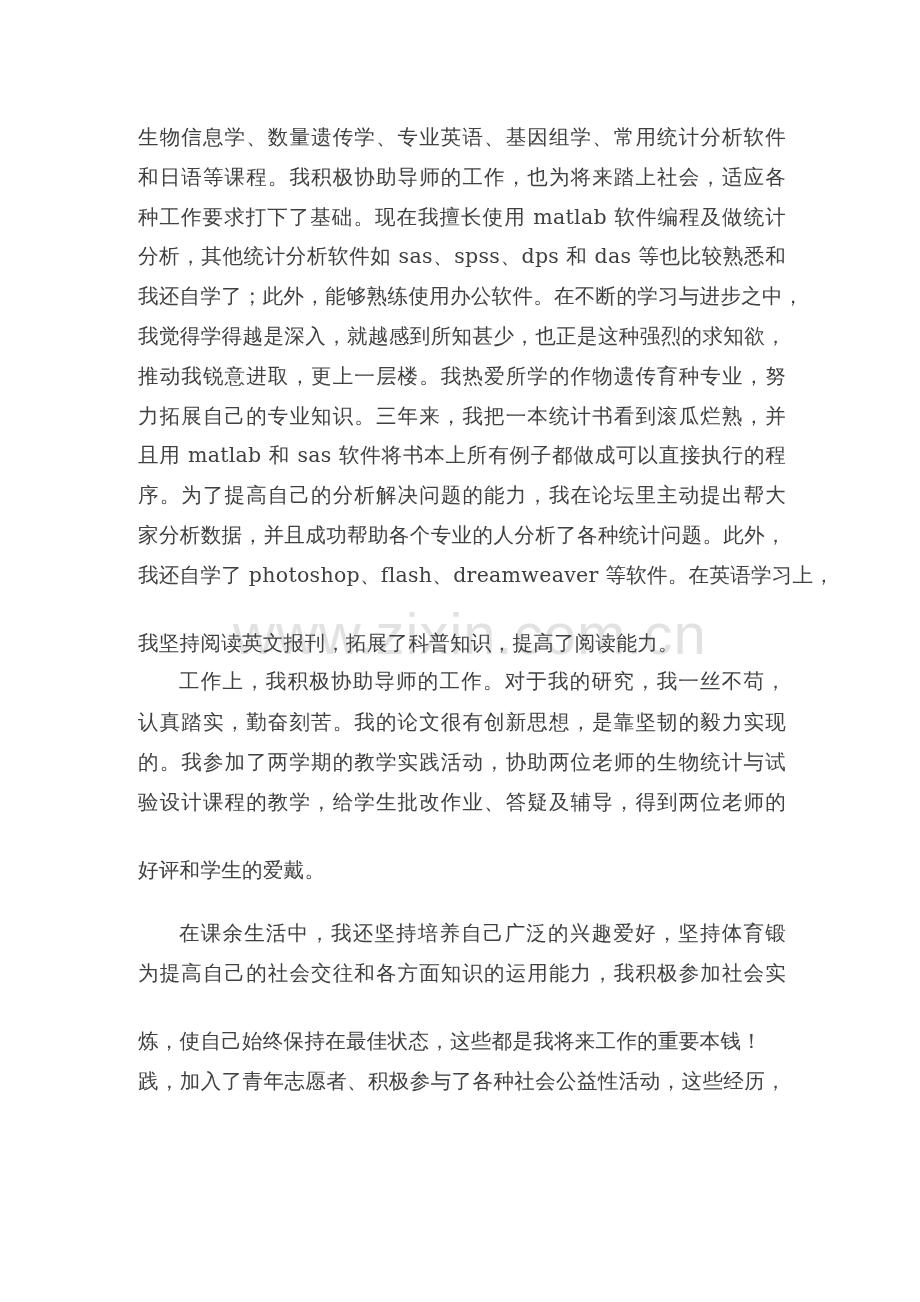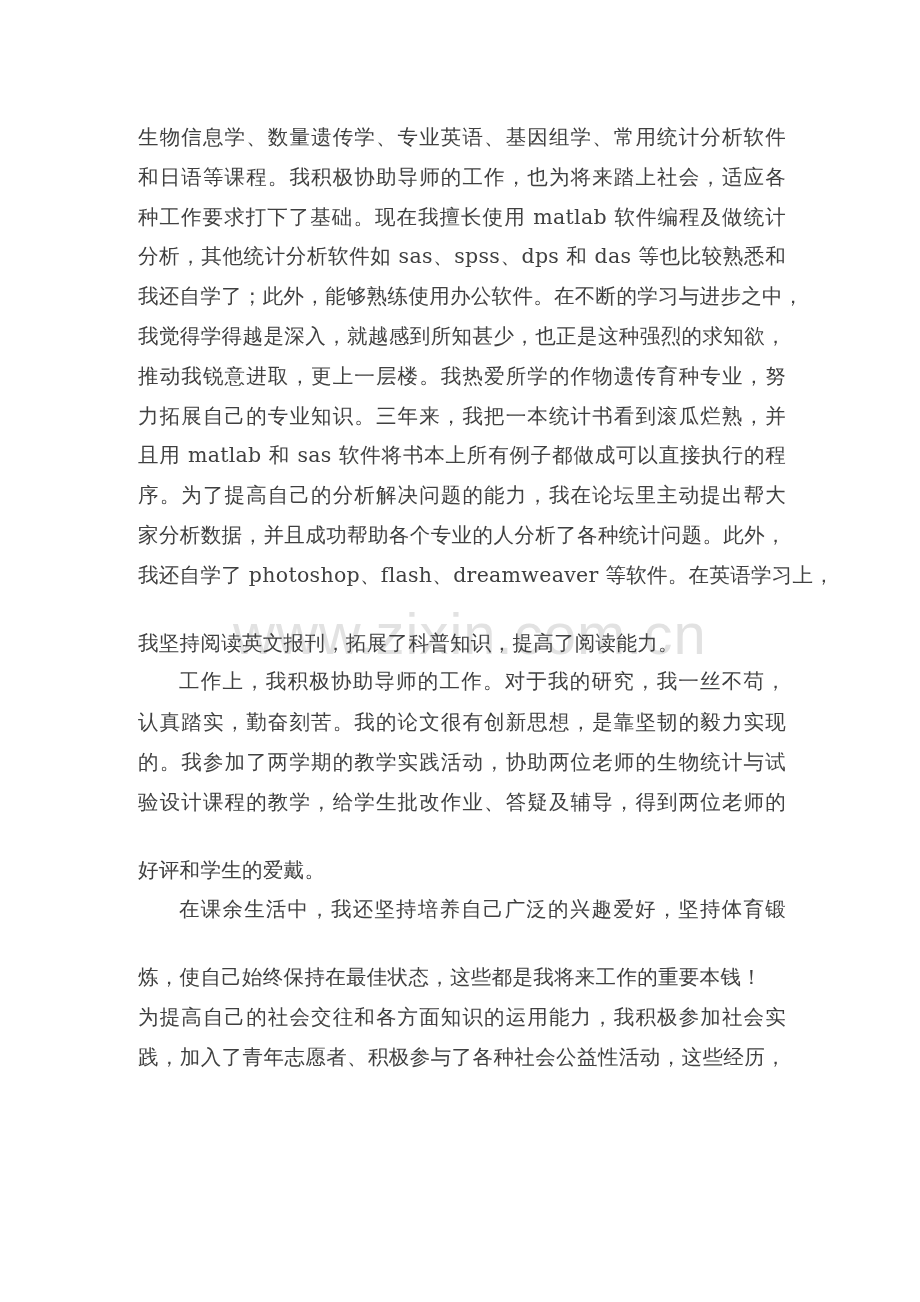--- a/index.html
+++ b/index.html
@@ -77,19 +77,19 @@
 
   <p class="para">
     <span class="line" style="padding-left:2em; text-align-last: justify; font-family: Liberation Mono, monospace;">工作上，我积极协助导师的工作。对于我的研究，我一丝不苟，</span>
     <span class="line">认真踏实，勤奋刻苦。我的论文很有创新思想，是靠坚韧的毅力实现</span>
     <span class="line">的。我参加了两学期的教学实践活动，协助两位老师的生物统计与试</span>
     <span class="line">验设计课程的教学，给学生批改作业、答疑及辅导，得到两位老师的</span>
     <span class="line last">好评和学生的爱戴。</span>
   </p>
 
   <p class="para">
-    <span class="line" style="padding-left:2em;">在课余生活中，我还坚持培养自己广泛的兴趣爱好，坚持体育锻</span>
+    <span class="line" style="padding-left:2em;margin-top:24px;">在课余生活中，我还坚持培养自己广泛的兴趣爱好，坚持体育锻</span>
+    <span class="line">为提高自己的社会交往和各方面知识的运用能力，我积极参加社会实</span>
     <span class="line last">炼，使自己始终保持在最佳状态，这些都是我将来工作的重要本钱！</span>
-    <span class="line">为提高自己的社会交往和各方面知识的运用能力，我积极参加社会实</span>
     <span class="line">践，加入了青年志愿者、积极参与了各种社会公益性活动，这些经历，</span>
   </p>
 
 </div>
 
 </body></html>

